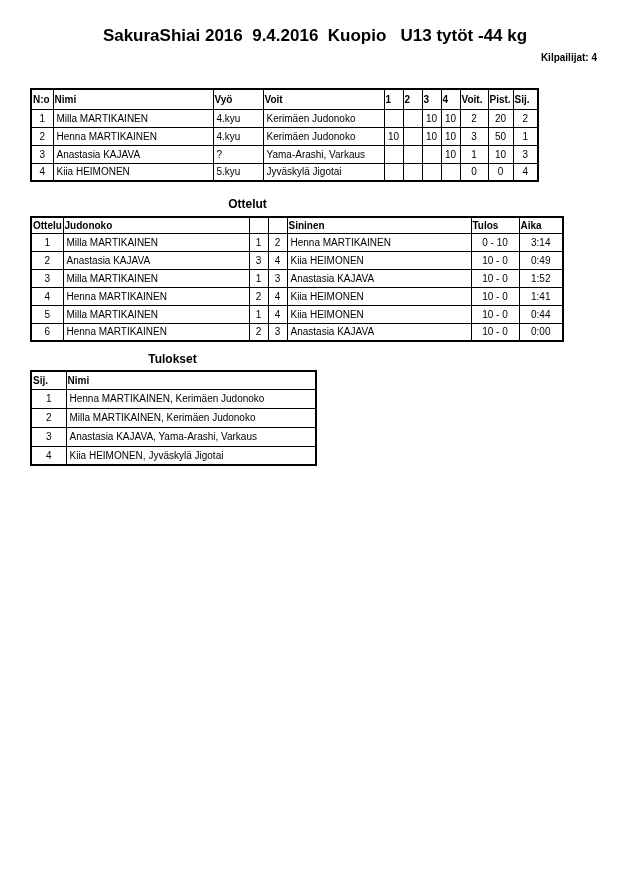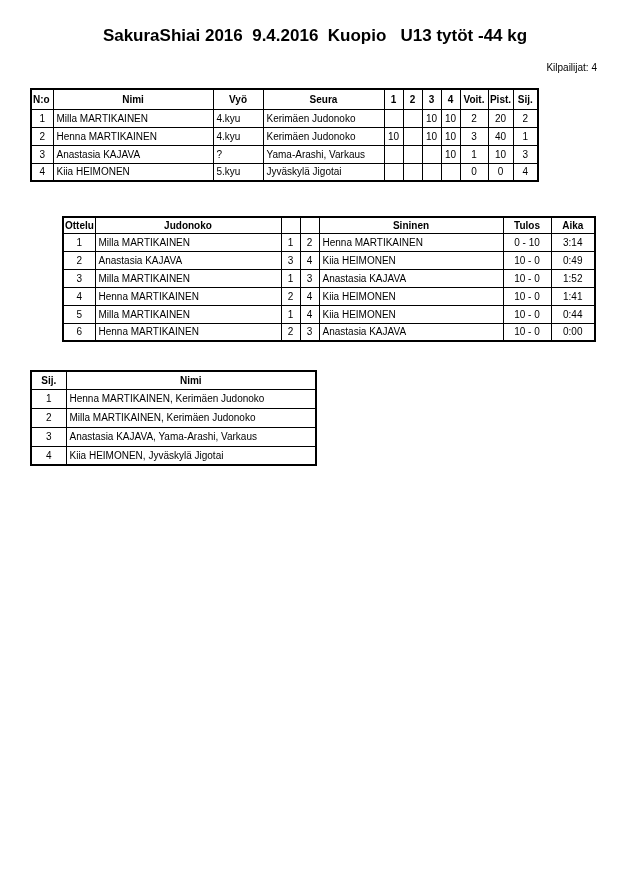--- a/index.html
+++ b/index.html
@@ -11,22 +11,22 @@
     background: #ffffff;
     font-family: "Liberation Sans", sans-serif;
     color: #000;
   }
   .title {
     position: absolute; top: 26px; left: 0; width: 100%;
     text-align: center; font-size: 17px; font-weight: bold;
     white-space: pre;
   }
   .comp-count {
-    position: absolute; top: 62px; right: 33px;
-    font-size: 10px; font-weight: normal;
+    position: absolute; top: 52px; right: 33px;
+    font-size: 10px; font-weight: bold;
   }
   .sec-heading {
     position: absolute; left: 30px;
     text-align: center; font-size: 12px; font-weight: bold;
   }
   .h-kilpailijat { top: 66px; width: 435px; }
   .h-ottelut    { top: 197px; width: 435px; }
   .h-tulokset   { top: 352px; width: 285px; }
 
   table.t {
@@ -36,29 +36,29 @@
     background: #fff;
   }
   table.t th, table.t td {
     border: 1px solid #000;
     font-size: 10px;
     padding: 0 3px;
     overflow: hidden;
     white-space: nowrap;
     vertical-align: middle;
   }
-  table.t th { font-weight: bold; text-align: center; padding: 0 1px; }
+  table.t th { font-weight: bold; text-align: left; padding: 0 1px; }
   .ctr { text-align: center; padding: 0 1px !important; }
   .lft { text-align: left; }
 
   .t1 { top: 88px;  width: 507px; }
   .t1 thead tr { height: 20px; padding-left: 8px; }
   .t1 tbody tr { height: 18px; }
 
-  .t2 { top: 216px; width: 532px; margin-left: 32px; }
+  .t2 { top: 216px; width: 532px; }
   .t2 thead tr { height: 16px; }
   .t2 tbody tr { height: 18px; }
 
   .t3 { top: 370px; width: 285px; }
   .t3 thead tr { height: 18px; }
   .t3 tbody tr { height: 19px; }
 </style>
 </head>
 <body>
 
@@ -80,21 +80,21 @@
         <col style="width:19px">
       <col style="width:28px">
         <col style="width:25px">
         <col style="width:25px">
     </colgroup>
     <thead>
       <tr>
         <th style="text-align:left">N:o</th>
         <th>Nimi</th>
         <th>Vyö</th>
-        <th>Seura</th>
+        <th>Voit</th>
         <th>1</th>
         <th>2</th>
         <th>3</th>
         <th>4</th>
         <th>Voit.</th>
         <th>Pist.</th>
         <th>Sij.</th>
       </tr>
     </thead>
     <tbody>
@@ -114,21 +114,21 @@
       <tr>
         <td class="ctr">2</td>
         <td class="lft">Henna MARTIKAINEN</td>
         <td class="lft">4.kyu</td>
         <td class="lft">Kerimäen Judonoko</td>
         <td class="ctr">10</td>
         <td class="ctr"></td>
         <td class="ctr">10</td>
         <td class="ctr">10</td>
         <td class="ctr">3</td>
-        <td class="ctr">40</td>
+        <td class="ctr">50</td>
         <td class="ctr">1</td>
       </tr>
       <tr>
         <td class="ctr">3</td>
         <td class="lft">Anastasia KAJAVA</td>
         <td class="lft">?</td>
         <td class="lft">Yama-Arashi, Varkaus</td>
         <td class="ctr"></td>
         <td class="ctr"></td>
         <td class="ctr"></td>
@@ -146,20 +146,21 @@
         <td class="ctr"></td>
         <td class="ctr"></td>
         <td class="ctr"></td>
         <td class="ctr">0</td>
         <td class="ctr">0</td>
         <td class="ctr">4</td>
       </tr>
     </tbody>
   </table>
 
+  <div class="sec-heading h-ottelut">Ottelut</div>
 
   <table class="t t2">
     <colgroup>
       <col style="width:32px">
         <col style="width:186px">
         <col style="width:19px">
         <col style="width:19px">
       <col style="width:184px">
         <col style="width:48px">
         <col style="width:44px">
@@ -226,20 +227,21 @@
         <td class="lft">Henna MARTIKAINEN</td>
         <td class="ctr">2</td>
         <td class="ctr">3</td>
         <td class="lft">Anastasia KAJAVA</td>
         <td class="ctr">10 - 0</td>
         <td class="ctr">0:00</td>
       </tr>
     </tbody>
   </table>
 
+  <div class="sec-heading h-tulokset">Tulokset</div>
 
   <table class="t t3">
     <colgroup>
       <col style="width:35px">
         <col style="width:250px">
     </colgroup>
     <thead>
       <tr>
         <th>Sij.</th>
         <th>Nimi</th>

